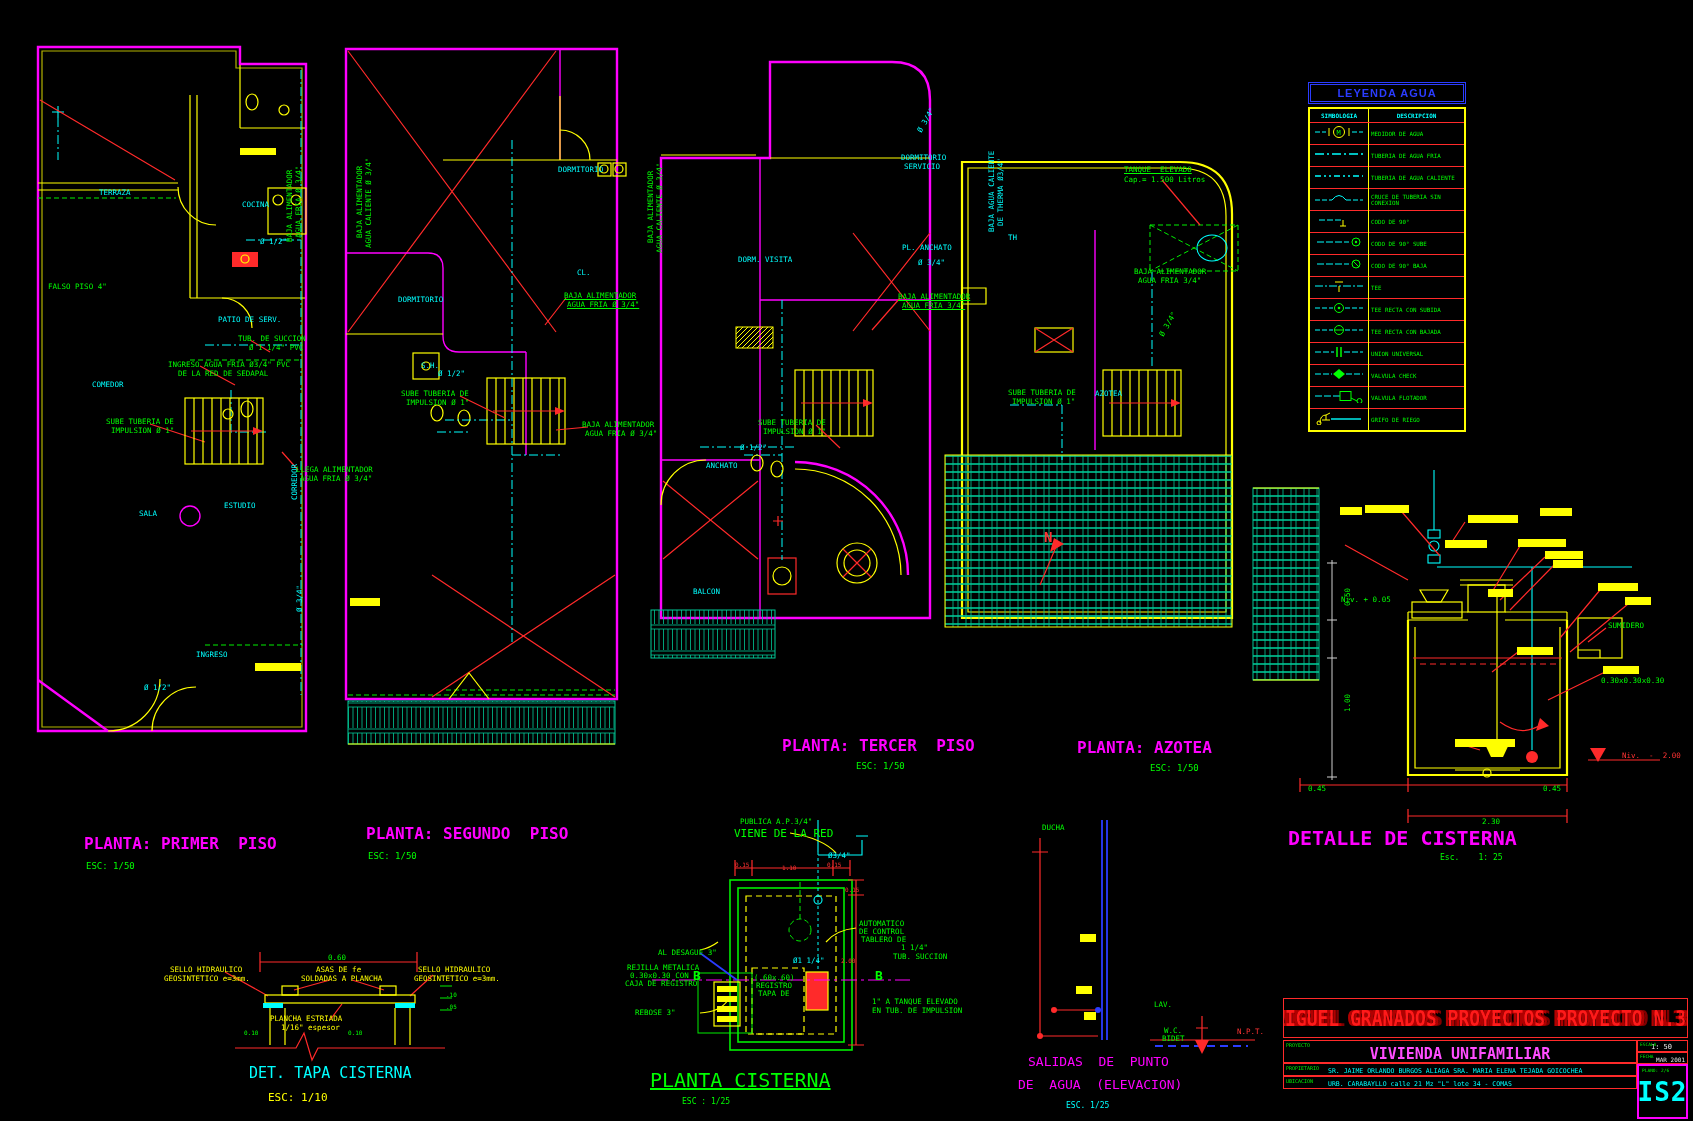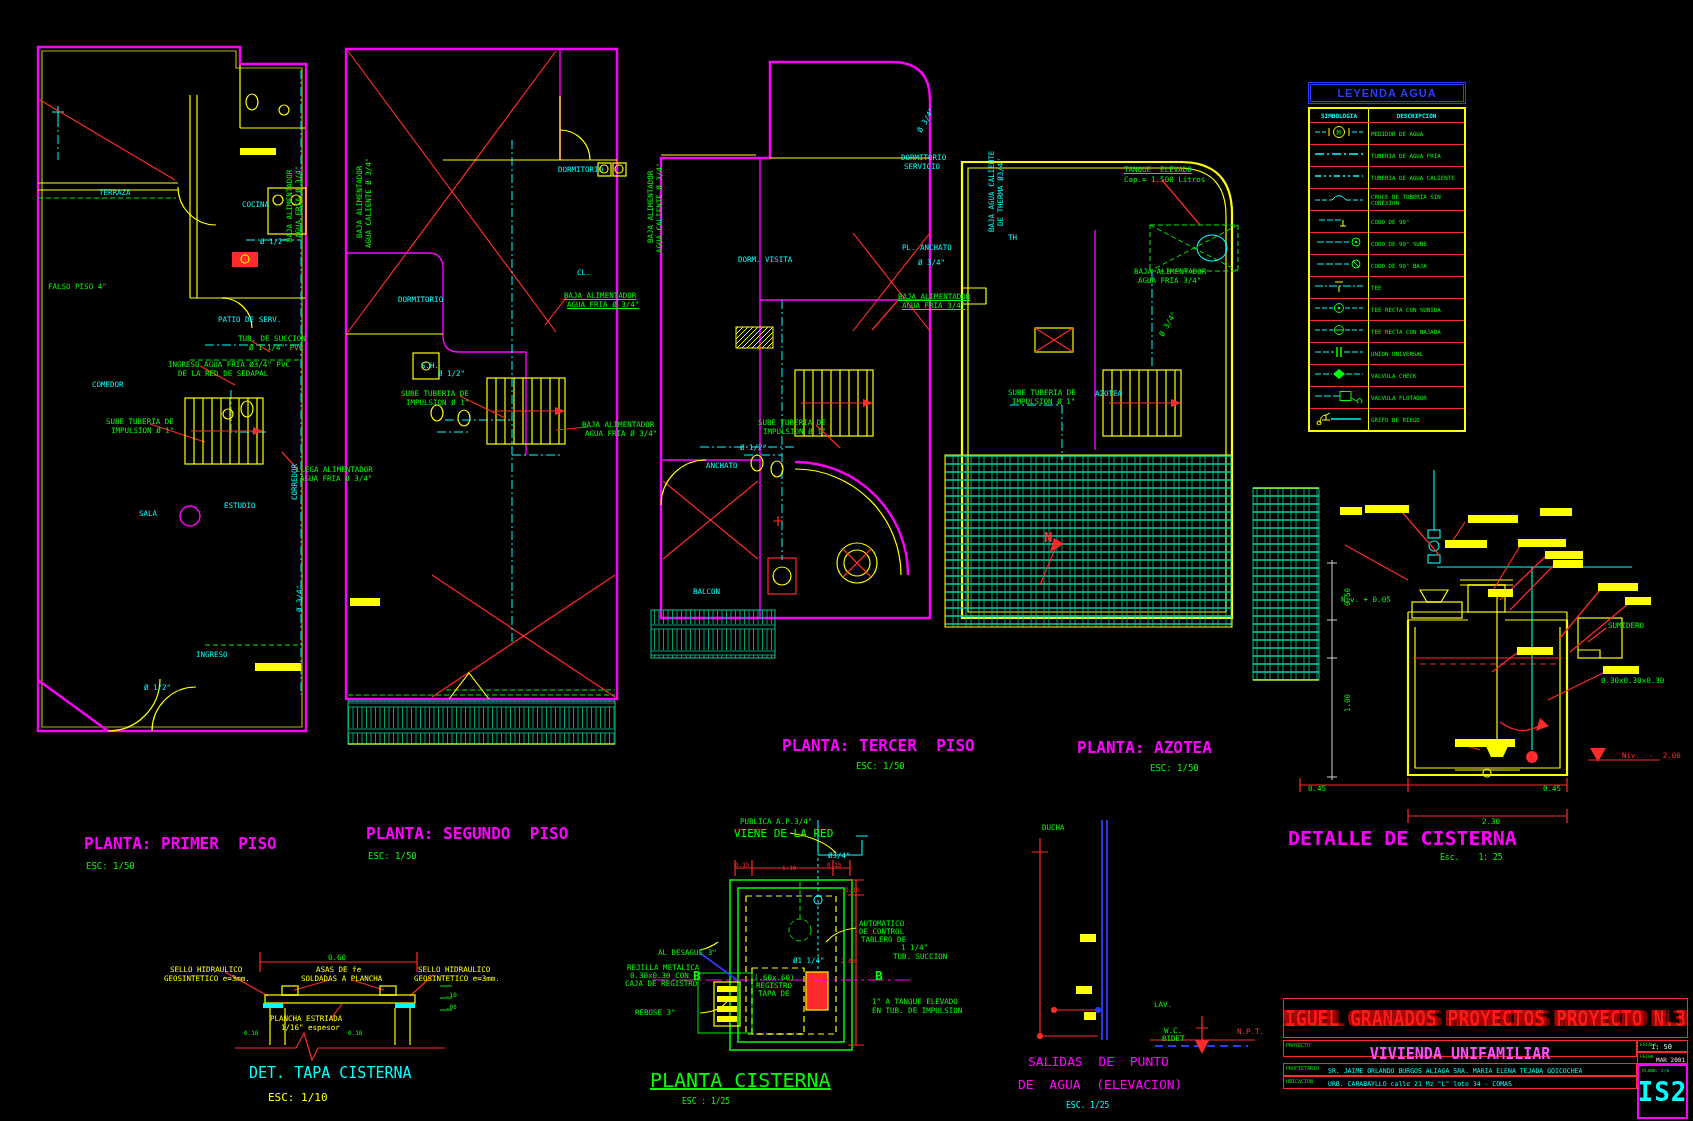--- a/index.html
+++ b/index.html
@@ -529,21 +529,21 @@
           </tr>
         </tbody>
     </table>
   </div>
 
   <div id="titleblock">
     <div class="tb-box tb-overlay">
       <span class="glitch">C.S MIGUEL GRANADOS PROYECTOS  PROYECTO N.3 .dwg</span>
     </div>
 
-    <div class="tb-row" style="top:42px;height:17px">
+    <div class="tb-row" style="top:42px;height:23px">
       <span class="tb-label">PROYECTO</span>
       <div style="text-align:center;color:#ff4dff;font-size:15px;font-weight:bold;padding-top:4px">VIVIENDA UNIFAMILIAR</div>
     </div>
     <div class="tb-row" style="top:65px;height:13px">
       <span class="tb-label">PROPIETARIO</span>
       <div class="tb-val-c" style="margin:3px 0 0 44px">SR. JAIME ORLANDO BURGOS ALIAGA  SRA. MARIA ELENA TEJADA GOICOCHEA</div>
     </div>
     <div class="tb-row" style="top:78px;height:13px">
       <span class="tb-label">UBICACION</span>
       <div class="tb-val-c" style="margin:3px 0 0 44px">URB. CARABAYLLO  calle 21  Mz "L"  lote 34 - COMAS</div>

